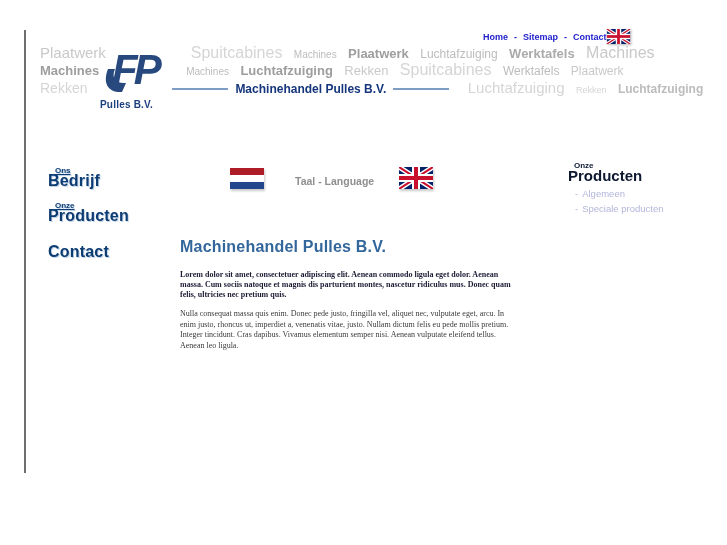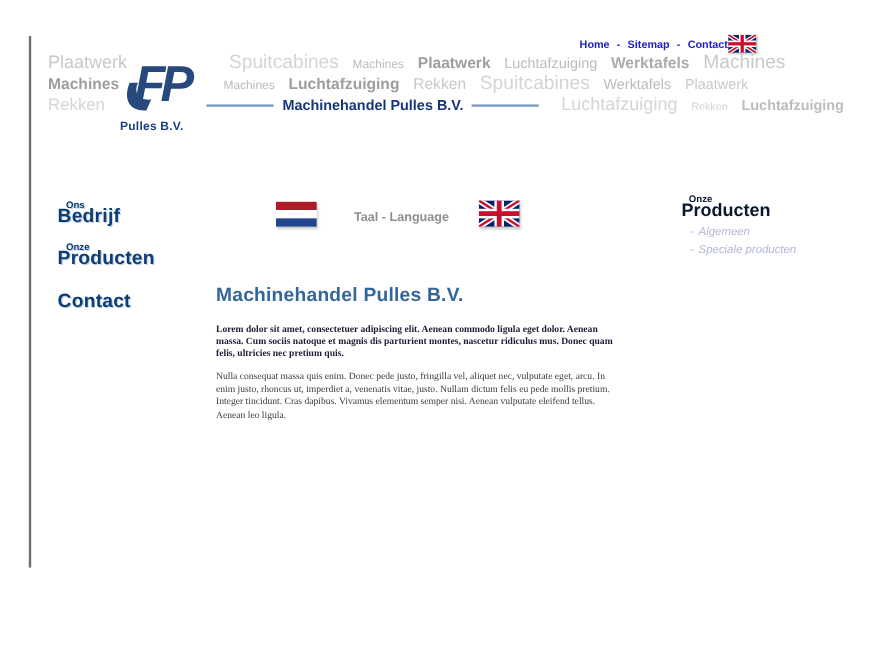--- a/index.html
+++ b/index.html
@@ -27,21 +27,21 @@
 
   
   .topnav{position:absolute;left:483px;top:32px;font-size:9px;font-weight:bold;color:#2121cc;}
   .topnav a{color:#2121cc;text-decoration:none;cursor:pointer;}
   .topnav .sep{margin:0 6px;color:#2121cc;}
   .topflag{position:absolute;left:606px;top:29px;cursor:pointer;filter:drop-shadow(1px 1px 1px #bbb);}
 
   
   .lnav-item{position:absolute;left:48px;color:#0d3c72;cursor:pointer;
              text-shadow:1px 1px 0 #c3d4e8;}
-  .lnav-small{display:block;font-size:8px;font-weight:bold;margin:0 0 -3px 7px;}
+  .lnav-small{display:block;font-size:8px;font-weight:bold;margin:0 0 -3px 7px;text-decoration:underline;}
   .lnav-big{font-size:16px;font-weight:bold;letter-spacing:0.2px;}
   .li1{top:166px;} .li2{top:201px;} .li3{top:243px;}
 
   
   .flag{position:absolute;cursor:pointer;filter:drop-shadow(1px 2px 1px #c9c9c9);}
   .nl-flag{left:230px;top:168px;} .uk-flag{left:399px;top:167px;}
   .lang-label{position:absolute;left:295px;top:175px;font-size:10.5px;font-weight:bold;color:#8f8f8f;}
 
   
   .main{position:absolute;left:180px;top:238px;width:332px;}
@@ -50,21 +50,21 @@
       font-size:8px;line-height:10px;color:#1b1b35;}
   .p2{margin:9px 0 0 0;font-family:"Liberation Serif",serif;
       font-size:8px;line-height:10.5px;color:#3a3a3a;}
 
   
   .rnav{position:absolute;left:568px;top:161px;width:152px;}
   .rnav-header{color:#0c1730;margin-bottom:4px;}
   .rnav-small{display:block;font-size:8px;font-weight:bold;margin:0 0 -3px 6px;}
   .rnav-big{font-size:15px;font-weight:bold;}
   .rnav ul{list-style:none;margin:0;padding:0;}
-  .rnav li{cursor:pointer;margin-bottom:3.5px;font-size:9.5px;line-height:10.5px;font-style:italic;}
+  .rnav li{cursor:pointer;margin-bottom:3.5px;font-size:9.5px;line-height:10.5px;}
   .rnav li.sub{color:#b2b5da;font-weight:normal;padding-left:7px;margin-bottom:4px;}
   .rnav .marker{margin-right:4px;}
 </style>
 </head>
 <body>
 
 <div class="page">
 
   <div class="vline"></div>
 

